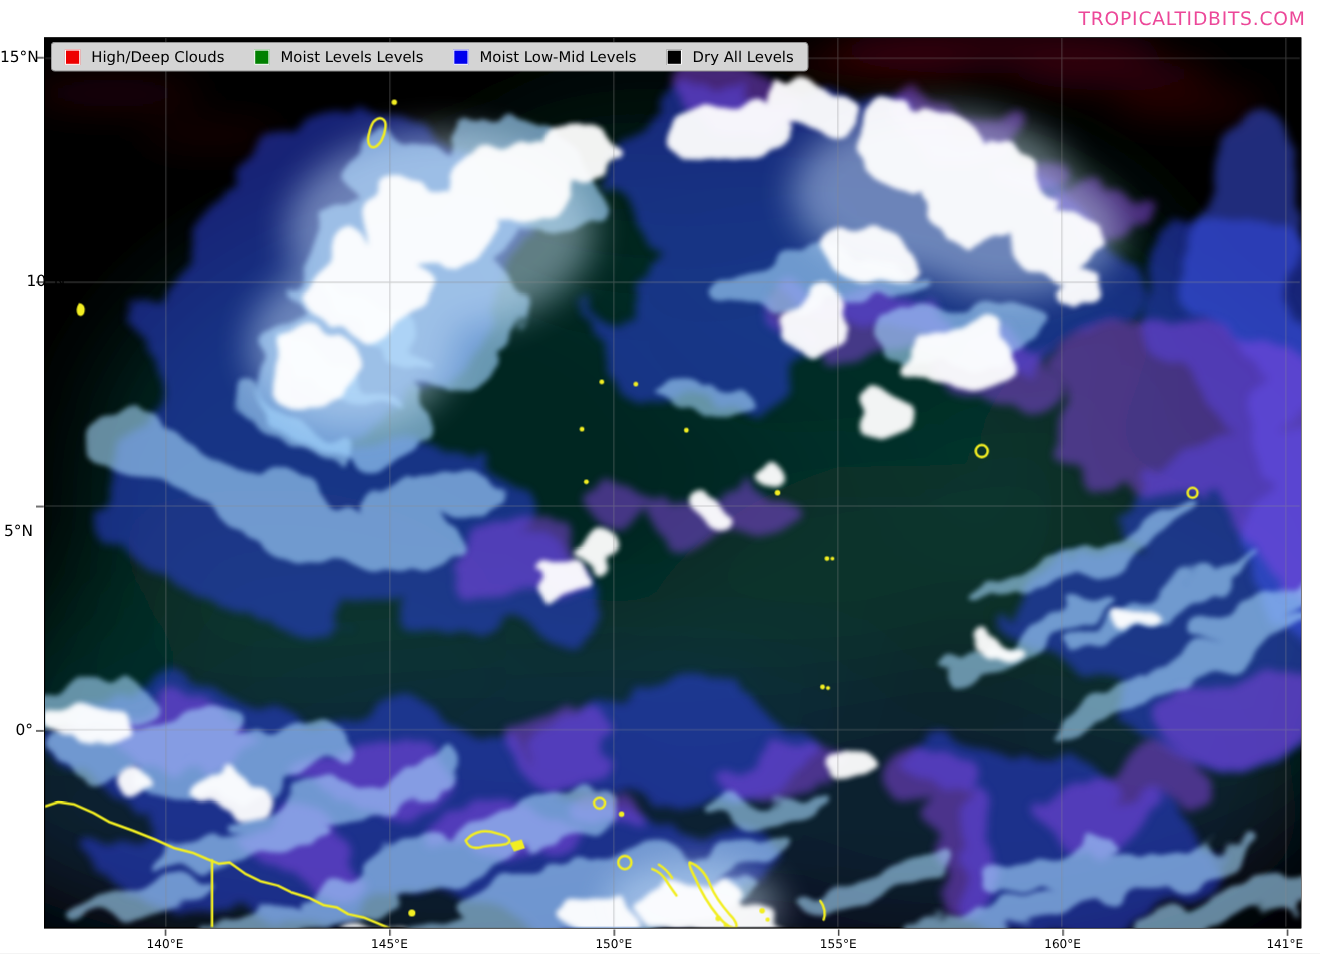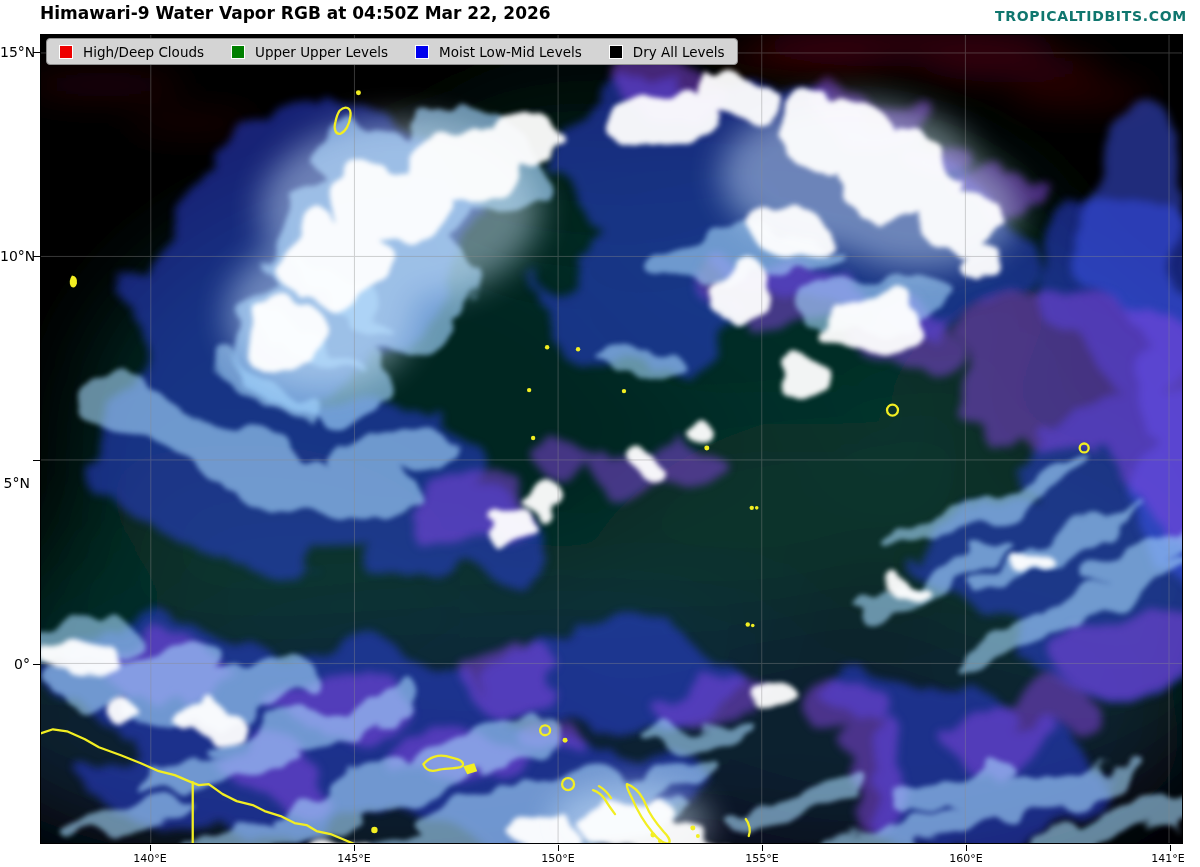--- a/index.html
+++ b/index.html
@@ -5,22 +5,22 @@
   html,body{margin:0;padding:0;background:#ffffff;}
   .stage{
     position:relative;width:1200px;height:867px;background:#ffffff;overflow:hidden;
     font-family:"DejaVu Sans","Liberation Sans",sans-serif;
   }
   .title{
     position:absolute;left:40px;top:3px;font-size:17px;font-weight:bold;color:#000;
     white-space:nowrap;
   }
   .watermark{
-    position:absolute;right:13px;top:8px;font-size:14px;font-weight:bold;
-    letter-spacing:0.7px;color:#0f766e;white-space:nowrap;
+    position:absolute;right:13px;top:8px;font-size:17px;font-weight:normal;
+    letter-spacing:0.7px;color:#ec4899;white-space:nowrap;
   }
   .map{
     position:absolute;left:40px;top:34px;width:1143px;height:810px;
     background:#000;border:1px solid #000;box-sizing:border-box;overflow:hidden;
   }
   .map svg.clouds{position:absolute;left:0;top:0;width:100%;height:100%;display:block;}
   .legend{
     position:absolute;left:5px;top:3px;height:25px;z-index:5;
     display:flex;gap:27px;padding:0 12px;
     background:#d4d4d4;border:1px solid #909090;border-radius:4px;
@@ -31,21 +31,20 @@
   .lat-label{position:absolute;left:0;width:30px;text-align:right;font-size:14px;color:#000;line-height:16px;}
   .lon-label{position:absolute;width:60px;text-align:center;font-size:11px;color:#000;top:852px;}
   .lat-tick{position:absolute;left:33px;width:7px;height:1px;background:#000;}
   .lon-tick{position:absolute;top:845px;width:1px;height:6px;background:#000;}
 </style>
 </head>
 <body>
 
 <div class="stage">
 
-  <div class="title">Himawari-9 Water Vapor RGB at 04:50Z Mar 22, 2026</div>
   <div class="watermark">TROPICALTIDBITS.COM</div>
 
   <div class="map">
 
     <svg class="clouds" viewBox="0 0 1143 810" preserveAspectRatio="none" xmlns="http://www.w3.org/2000/svg">
       <defs>
         <filter id="blurBig" x="-60%" y="-60%" width="220%" height="220%">
             <feGaussianBlur stdDeviation="45"></feGaussianBlur>
           </filter>
         <filter id="blurMid" x="-60%" y="-60%" width="220%" height="220%">
@@ -278,40 +277,40 @@
       </g>
     </svg>
 
     <div class="legend">
       <div class="legend-item">
         <span class="swatch" style="background-color: rgb(238, 0, 0);"></span>
         <span>High/Deep Clouds</span>
       </div>
       <div class="legend-item">
         <span class="swatch" style="background-color: rgb(0, 128, 0);"></span>
-        <span>Upper Upper Levels</span>
+        <span>Moist Levels Levels</span>
       </div>
       <div class="legend-item">
         <span class="swatch" style="background-color: rgb(0, 0, 238);"></span>
         <span>Moist Low-Mid Levels</span>
       </div>
       <div class="legend-item">
         <span class="swatch" style="background-color: rgb(0, 0, 0);"></span>
         <span>Dry All Levels</span>
       </div>
     </div>
   </div>
 
   <div class="lat-tick" style="top:52px;"></div>
   <div class="lat-tick" style="top:256px;"></div>
   <div class="lat-tick" style="top:460px;"></div>
   <div class="lat-tick" style="top:664px;"></div>
 
   <div class="lat-label" style="top:44px;">15°N</div>
-  <div class="lat-label" style="top:248px;">10°N</div>
+  <div class="lat-label" style="top:248px;padding-left:24px;">10°N</div>
   <div class="lat-label" style="top:452px;margin-top:23px;">5°N</div>
   <div class="lat-label" style="top:656px;">0°</div>
 
   <div class="lon-tick" style="left:150px;"></div>
   <div class="lon-tick" style="left:354px;"></div>
   <div class="lon-tick" style="left:558px;"></div>
   <div class="lon-tick" style="left:762px;"></div>
   <div class="lon-tick" style="left:966px;"></div>
   <div class="lon-tick" style="left:1170px;"></div>
 

